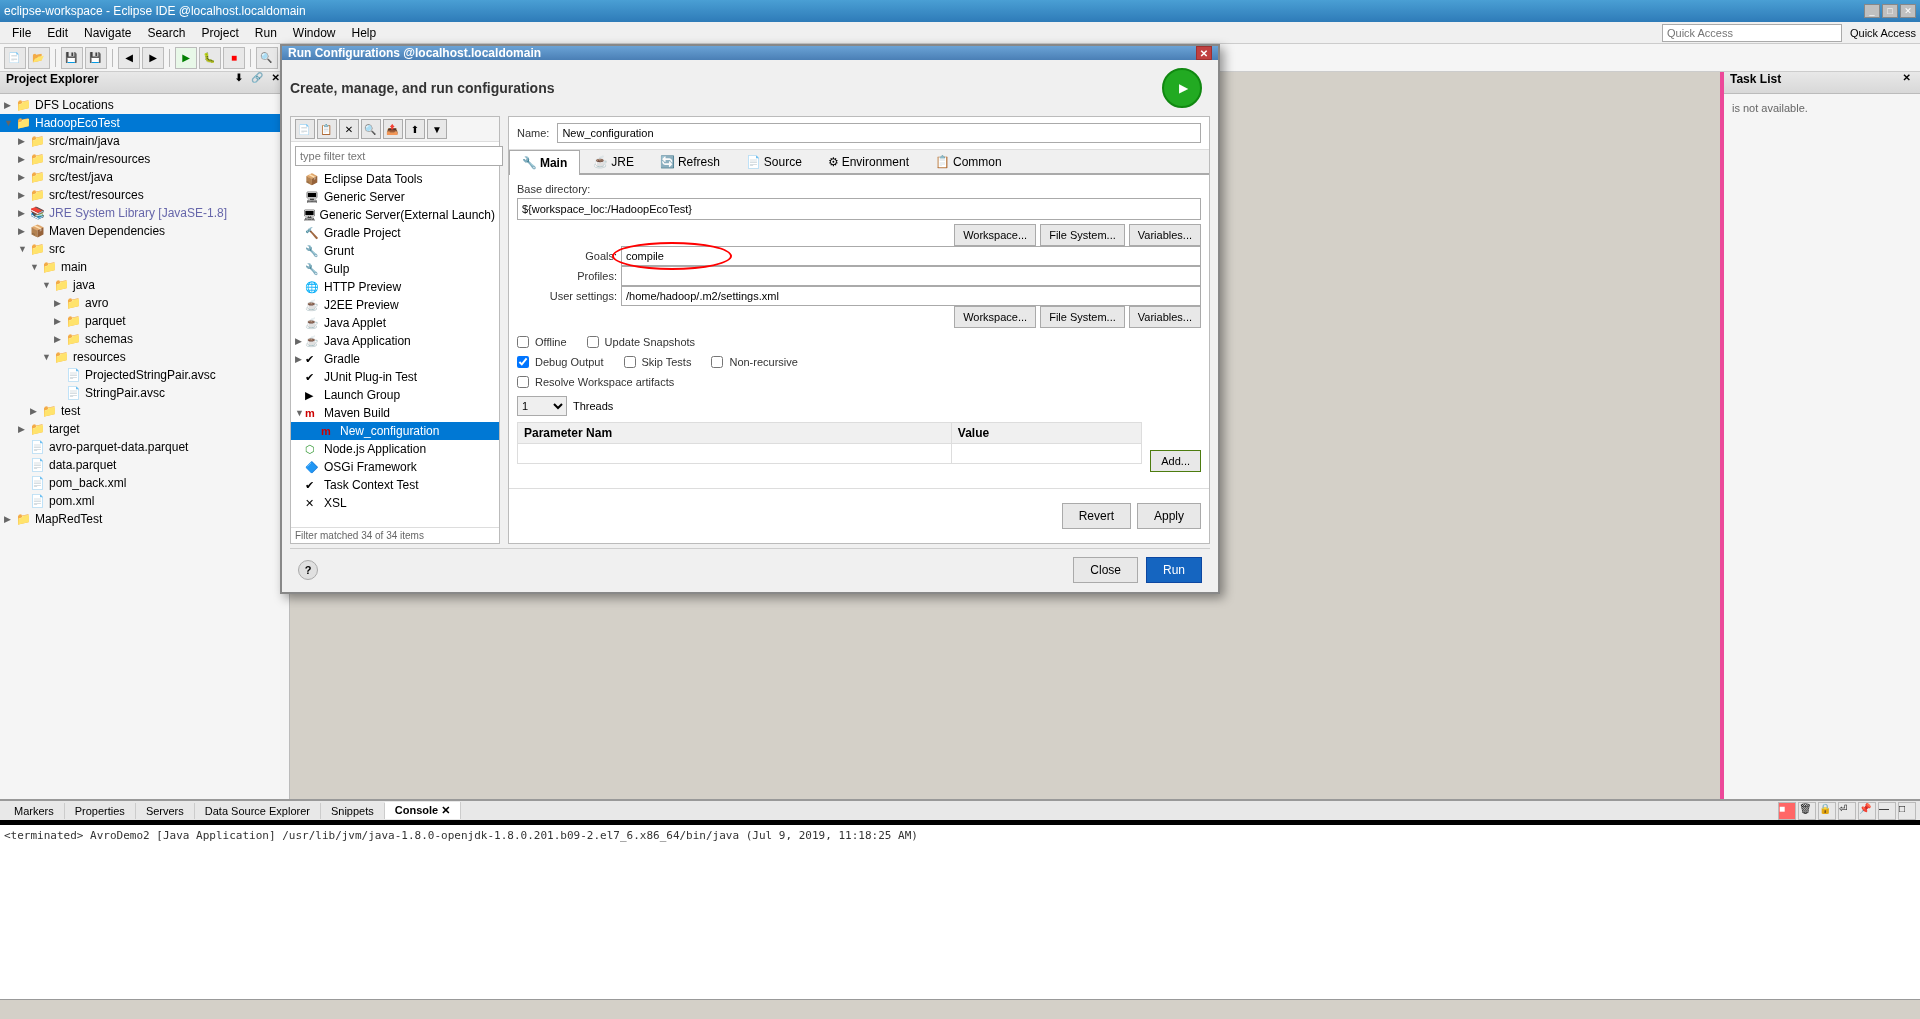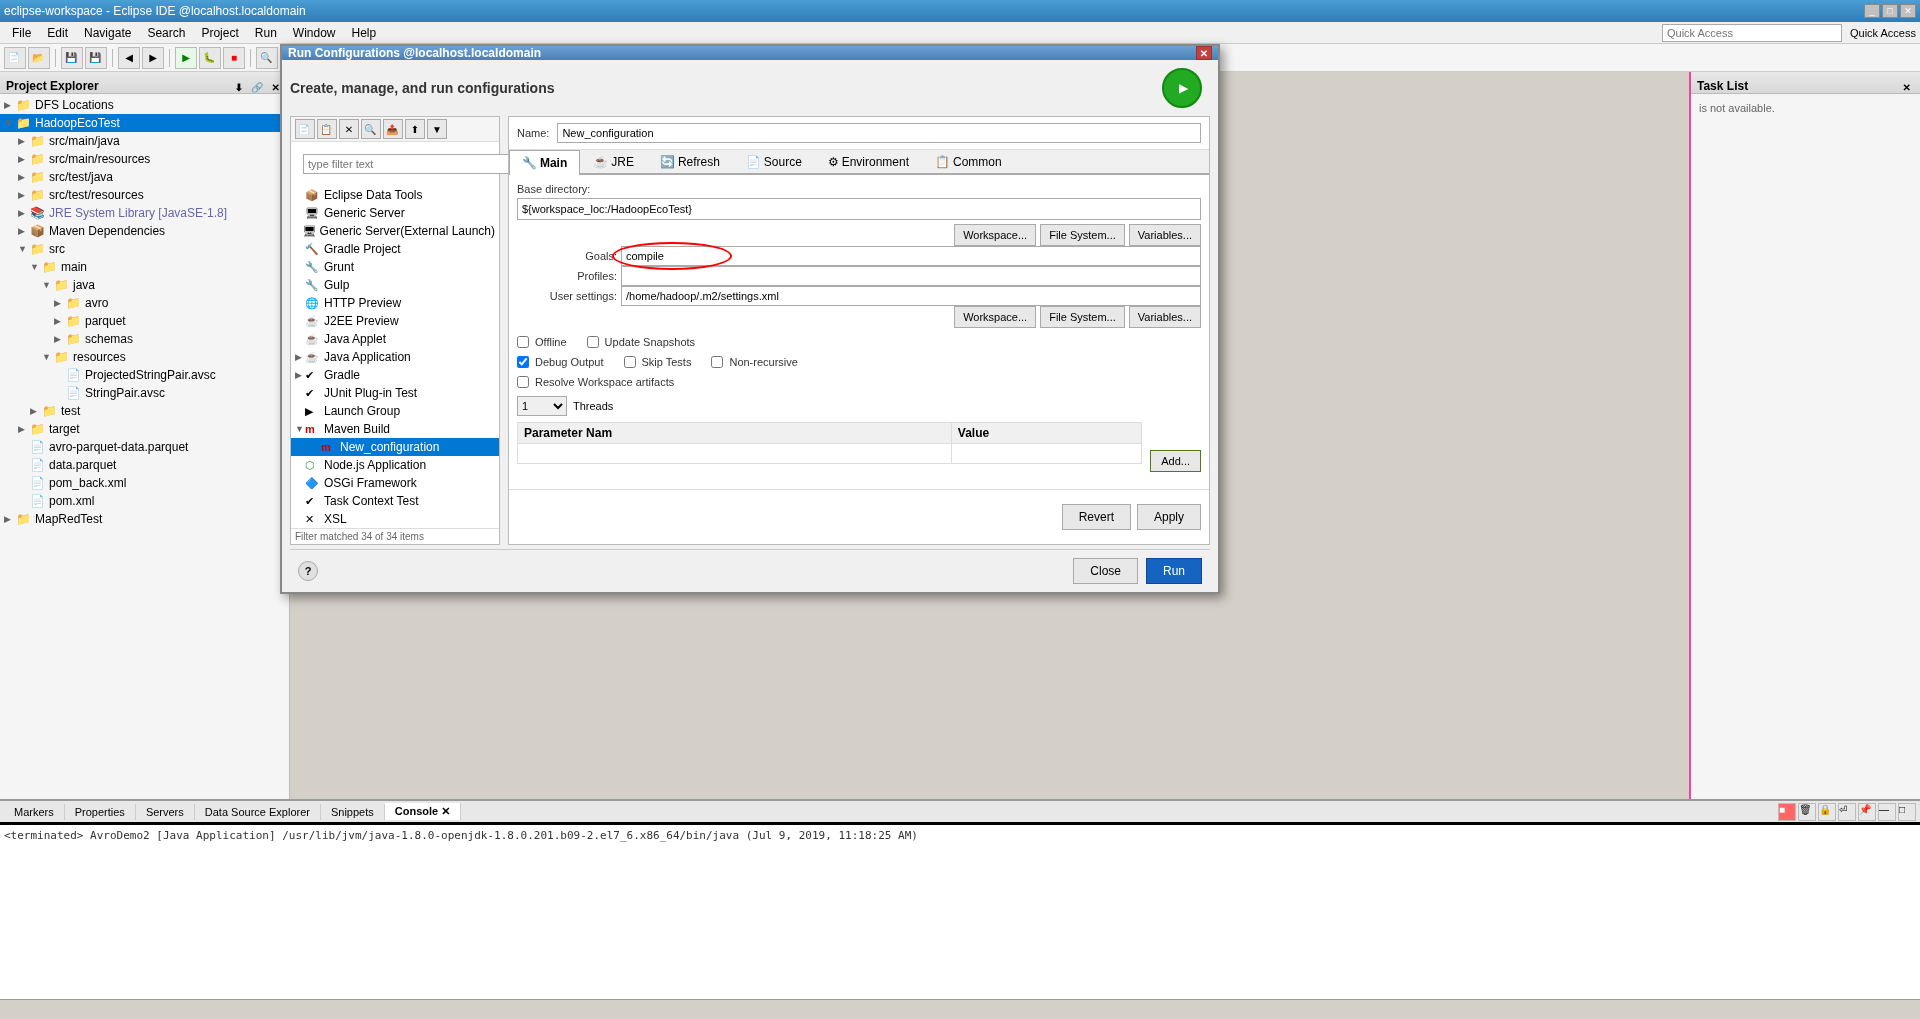--- a/index.html
+++ b/index.html
@@ -81,21 +81,21 @@
       background: #f5f5f5;
       border-right: 1px solid #bbb;
       display: flex;
       flex-direction: column;
       overflow: hidden;
     }
     .panel-header {
       height: 22px;
       background: linear-gradient(to bottom, #e8e8e8, #d8d8d8);
       display: flex;
-      align-items: flex-end;
+      align-items: flex-start;
       padding: 0 6px;
       border-bottom: 1px solid #bbb;
       font-size: 11px;
       font-weight: bold;
     }
     .panel-header-buttons { margin-left: auto; display: flex; gap: 2px; }
     .panel-header-btn { font-size: 10px; cursor: pointer; padding: 0 3px; }
 
     .tree-view { flex: 1; overflow-y: auto; padding: 2px 0; }
     .tree-item {
@@ -113,23 +113,23 @@
     
     .main-content {
       flex: 1;
       display: flex;
       flex-direction: column;
       background: #d4d0c8;
     }
 
     
     .task-list-panel {
-      width: 231px;
+      width: 200px;
       background: #f5f5f5;
-      border-left: 2px solid #ec4899;
+      border-left: 4px solid #ec4899;
       display: flex;
       flex-direction: column;
     }
 
     
     .dialog-overlay {
       position: absolute;
       top: 44px;
       left: 280px;
       width: 940px;
@@ -216,21 +216,21 @@
       background: #e8e8e8;
       cursor: pointer;
       display: flex; align-items: center; justify-content: center;
     }
     .filter-input {
       width: 100%;
       height: 20px;
       border: 1px solid #aaa;
       padding: 0 4px;
       font-size: 11px;
-      margin: 12px;
+      margin: 4px;
     }
     .config-tree { flex: 1; overflow-y: auto; font-size: 11px; }
     .config-item {
       display: flex;
       align-items: center;
       padding: 2px 4px;
       cursor: pointer;
       height: 18px;
       white-space: nowrap;
     }
@@ -447,21 +447,21 @@
       height: 200px;
       background: #f5f5f5;
       border-top: 2px solid #999;
       display: flex;
       flex-direction: column;
     }
     .bottom-tab-bar {
       display: flex;
       align-items: center;
       background: #e8e8e8;
-      border-bottom: 3px solid #000000;
+      border-bottom: 5px solid #000000;
       padding: 0 4px;
       height: 24px;
     }
     .bottom-tab {
       padding: 2px 10px;
       font-size: 11px;
       cursor: pointer;
       border-right: 1px solid #ccc;
     }
     .bottom-tab.active { background: white; font-weight: bold; }

